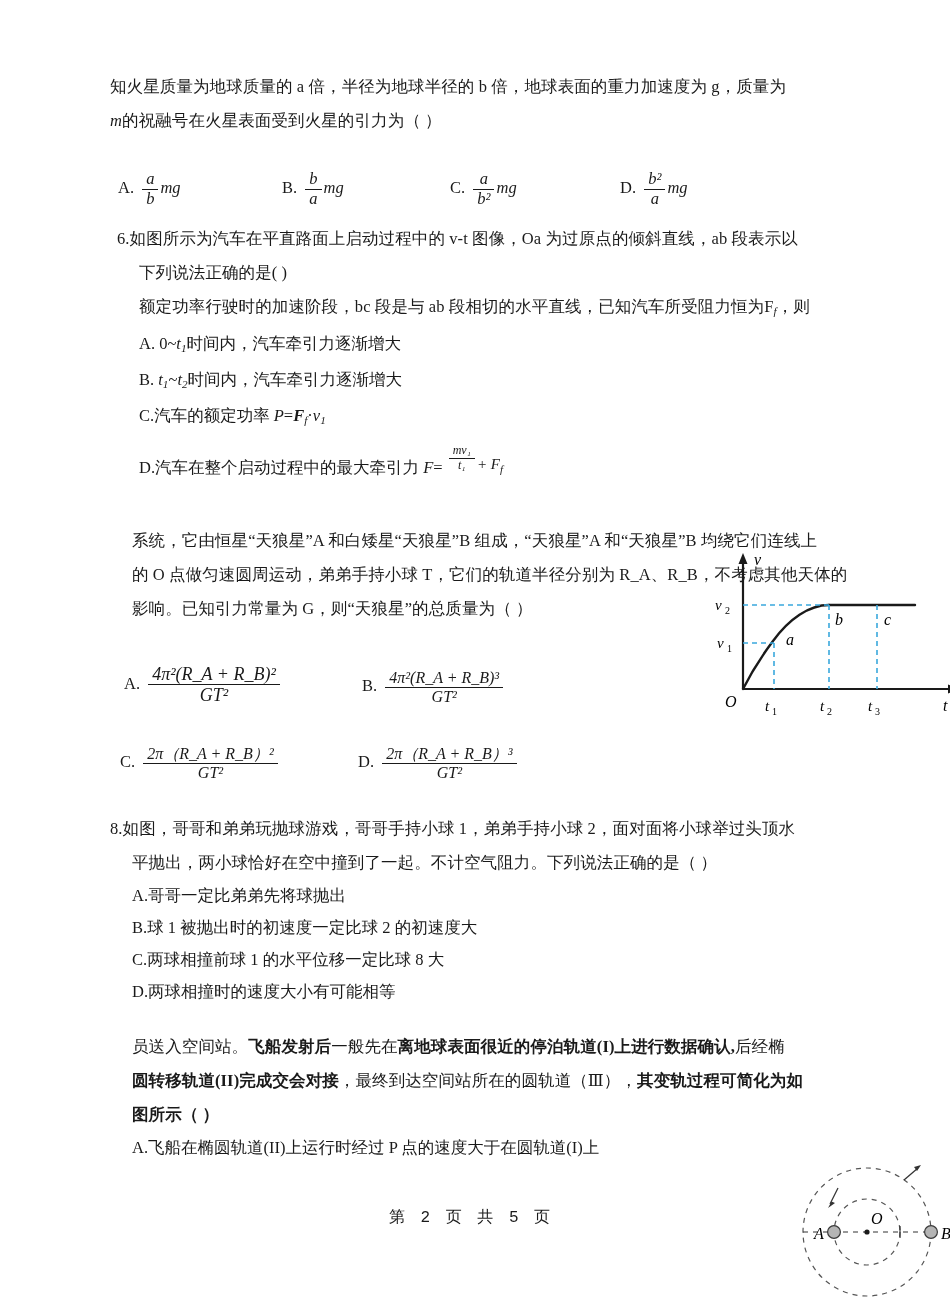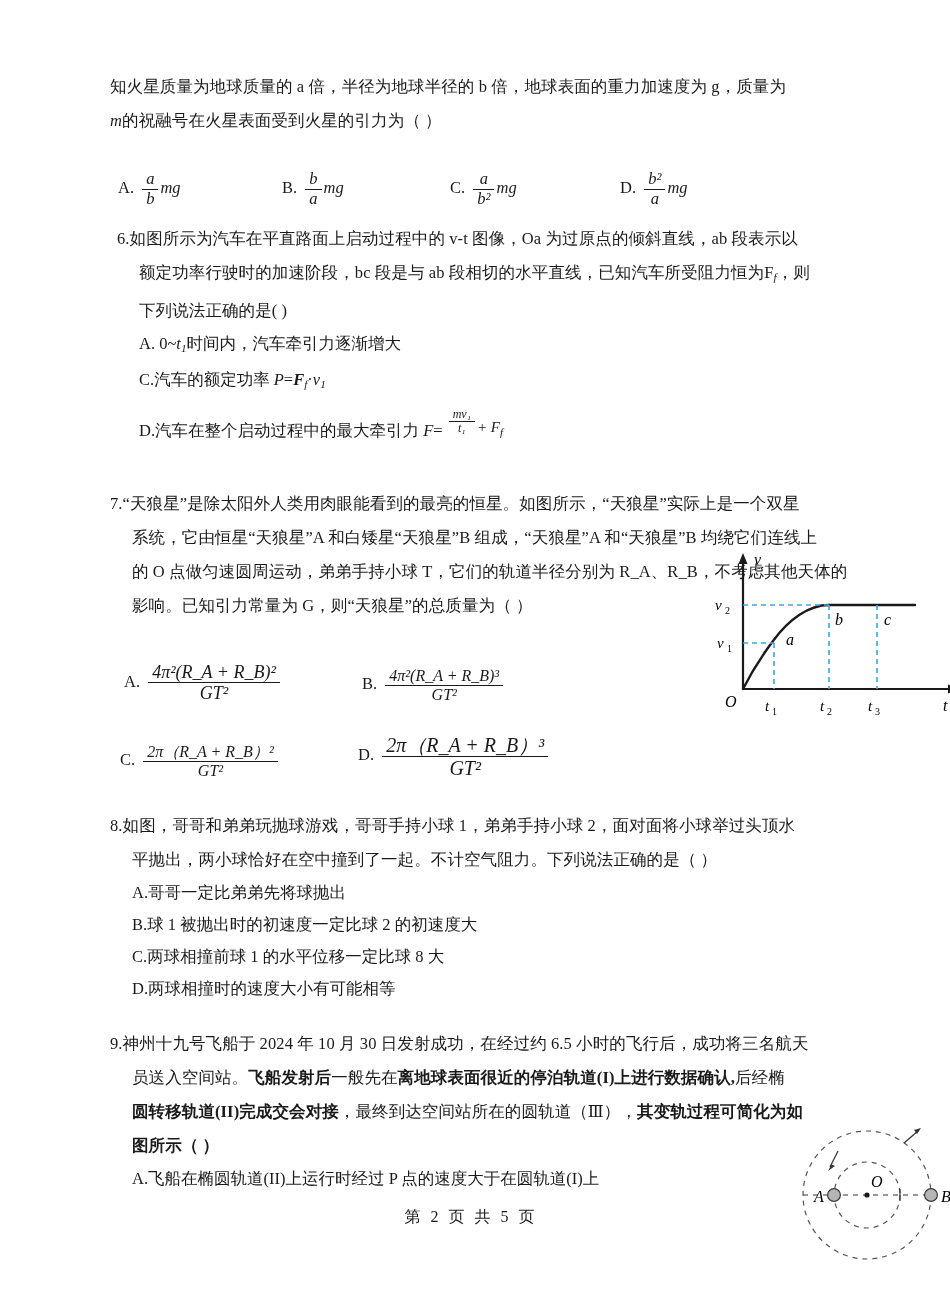--- a/index.html
+++ b/index.html
@@ -77,21 +77,21 @@
   #binary-fig { left: 662px; top: 638px; width: 190px; height: 170px; }
 
   
   .footer {
     position: absolute;
     left: 0; right: 8px;
     top: 1207px;
     text-align: center;
     font-size: 16px;
     letter-spacing: 3px;
-    font-family: Liberation Serif, serif;
+    font-family: Liberation Mono, monospace;
   }
   .q6-d-frac { display:inline-block; vertical-align: 4px; }
 </style>
 </head>
 <body>
 
 <div class="page">
 
   <div class="qblock">
     <div class="line" style="padding-left:0;">
@@ -131,28 +131,31 @@
         </span><i>mg</i>
       </div>
     </div>
   </div>
 
   <div class="qblock" style="margin-top:14px;margin-left:7px;">
     <div class="line" style="padding-left:0;">
       <span>6.</span><span>如图所示为汽车在平直路面上启动过程中的 v-t 图像，Oa 为过原点的倾斜直线，ab 段表示以</span>
     </div>
     <div class="line indent">
+      <span>下列说法正确的是(            )</span>
+    </div>
+    <div class="line indent">
       <span>额定功率行驶时的加速阶段，bc 段是与 ab 段相切的水平直线，已知汽车所受阻力恒为F</span><span class="sub">f</span><span>，则</span>
-    </div>
-    <div class="line indent">
-      <span>下列说法正确的是(            )</span>
     </div>
 
     <div class="opt">
       <span>A. 0~</span><i>t</i><span class="sub">1</span><span>时间内，汽车牵引力逐渐增大</span>
+    </div>
+    <div class="opt">
+      <span>B. </span><i>t</i><span class="sub">1</span><span>~</span><i>t</i><span class="sub">2</span><span>时间内，汽车牵引力逐渐增大</span>
     </div>
     <div class="opt">
       <span>C.汽车的额定功率 </span><i>P</i><span>=</span><i style="font-weight:bold">F</i><span class="sub">f</span><span>·</span><i>v</i><span class="sub">1</span>
     </div>
     <div class="opt" style="line-height:54px;">
       <span>D.汽车在整个启动过程中的最大牵引力 </span><i>F</i><span>=</span>
       <span class="frac q6-d-frac" style="font-size:12px;">
         <span class="num">mv₁</span>
         <span class="den">t₁</span>
       </span><span style="vertical-align:4px;font-style:italic;font-size:15px;">+ F</span><span class="sub" style="vertical-align:0px;font-size:11px;">f</span>
@@ -189,23 +192,20 @@
         <text x="161" y="164" font-family="Liberation Serif, serif" font-style="italic" font-size="15">t</text>
         <text x="168" y="168" font-family="Liberation Serif, serif" font-size="10">3</text>
         <text x="79" y="98" font-family="Liberation Serif, serif" font-style="italic" font-size="16">a</text>
         <text x="128" y="78" font-family="Liberation Serif, serif" font-style="italic" font-size="16">b</text>
         <text x="177" y="78" font-family="Liberation Serif, serif" font-style="italic" font-size="16">c</text>
       </svg>
     </div>
   </div>
 
   <div class="qblock" style="margin-top:28px;">
-    <div class="line" style="padding-left:0;">
-      <span>7.</span><span>“天狼星”是除太阳外人类用肉眼能看到的最亮的恒星。如图所示，“天狼星”实际上是一个双星</span>
-    </div>
     <div class="line indent">
       <span>系统，它由恒星“天狼星”A 和白矮星“天狼星”B 组成，“天狼星”A 和“天狼星”B 均绕它们连线上</span>
     </div>
     <div class="line indent">
       <span>的 O 点做匀速圆周运动，弟弟手持小球 T，它们的轨道半径分别为 R_A、R_B，不考虑其他天体的</span>
     </div>
     <div class="line indent">
       <span>影响。已知引力常量为 G，则“天狼星”的总质量为（        ）</span>
     </div>
 
@@ -229,21 +229,21 @@
     <div class="choice-row" style="height:76px;">
       <div class="choice" style="left:10px;">
         <span class="lbl">C.</span>
         <span class="frac" style="font-size:16px;">
           <span class="num">2π（R_A + R_B）²</span>
           <span class="den">GT²</span>
         </span>
       </div>
       <div class="choice" style="left:248px;">
         <span class="lbl">D.</span>
-        <span class="frac" style="font-size:20px;">
+        <span class="frac" style="font-size:16px;">
           <span class="num">2π（R_A + R_B）³</span>
           <span class="den">GT²</span>
         </span>
       </div>
     </div>
 
     <div class="fig" id="binary-fig">
       <svg width="190" height="170" viewBox="0 0 190 170" xmlns="http://www.w3.org/2000/svg">
 
         <circle cx="95" cy="70" r="64" fill="none" stroke="#555" stroke-width="1.2" stroke-dasharray="5,5"></circle>
@@ -279,23 +279,20 @@
       <span>平抛出，两小球恰好在空中撞到了一起。不计空气阻力。下列说法正确的是（        ）</span>
     </div>
     <div class="opt"><span>A.哥哥一定比弟弟先将球抛出</span></div>
     <div class="opt"><span>B.球 1 被抛出时的初速度一定比球 2 的初速度大</span></div>
     <div class="opt"><span>C.两球相撞前球 1 的水平位移一定比球 8 大</span></div>
     <div class="opt"><span>D.两球相撞时的速度大小有可能相等</span></div>
 
   </div>
 
   <div class="qblock" style="margin-top:22px;">
-    <div class="line" style="padding-left:0;">
-      <span>9.</span><span>神州十九号飞船于 2024 年 10 月 30 日发射成功，在经过约 6.5 小时的飞行后，成功将三名航天</span>
-    </div>
     <div class="line indent">
       <span>员送入空间站。</span><span class="bold">飞船发射后</span><span>一般先在</span><span class="bold">离地球表面很近的</span><span class="bold">停泊轨道(I)上进行数据确认,</span><span>后经椭</span>
     </div>
     <div class="line indent">
       <span class="bold">圆转移轨道(II)完成交会对接</span><span>，最终到达空间站所在的圆轨道（Ⅲ），</span><span class="bold">其变轨过程可简化为如</span>
     </div>
     <div class="line indent">
       <span class="bold">图所示（        ）</span>
     </div>
     <div class="opt"><span>A.飞船在椭圆轨道(II)上运行时经过 P 点的速度大于在圆轨道(I)上</span></div>

